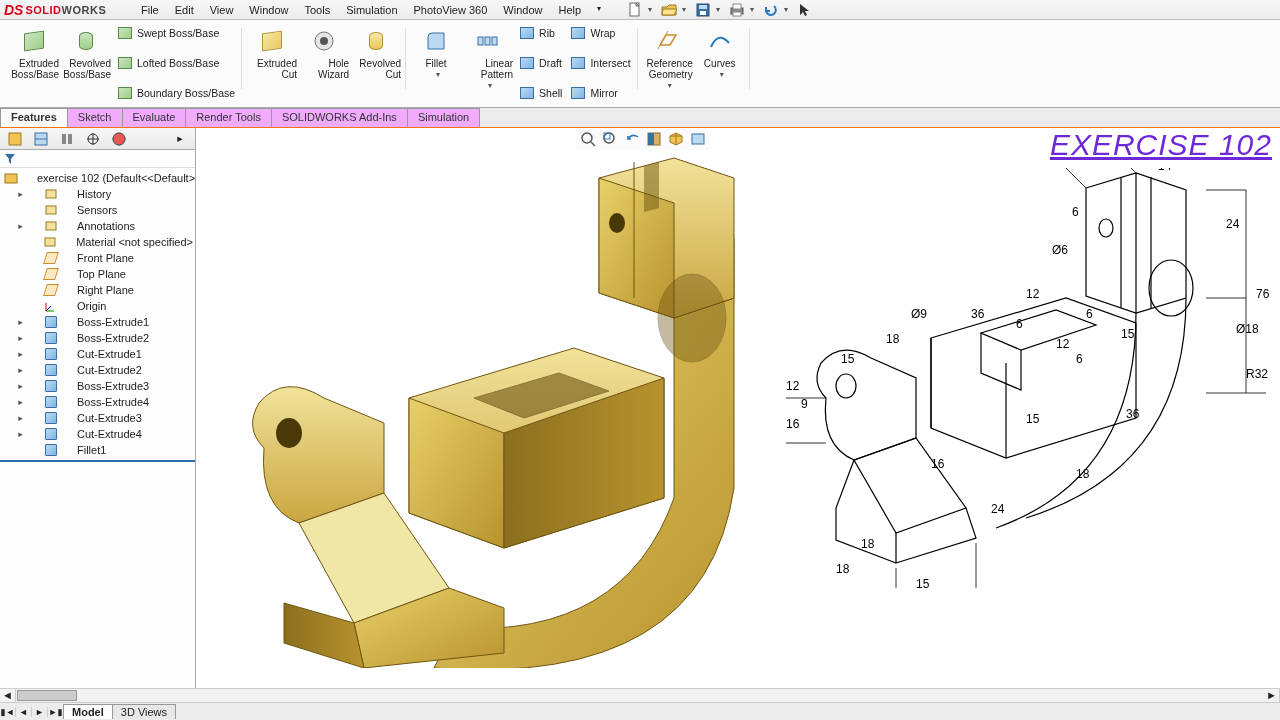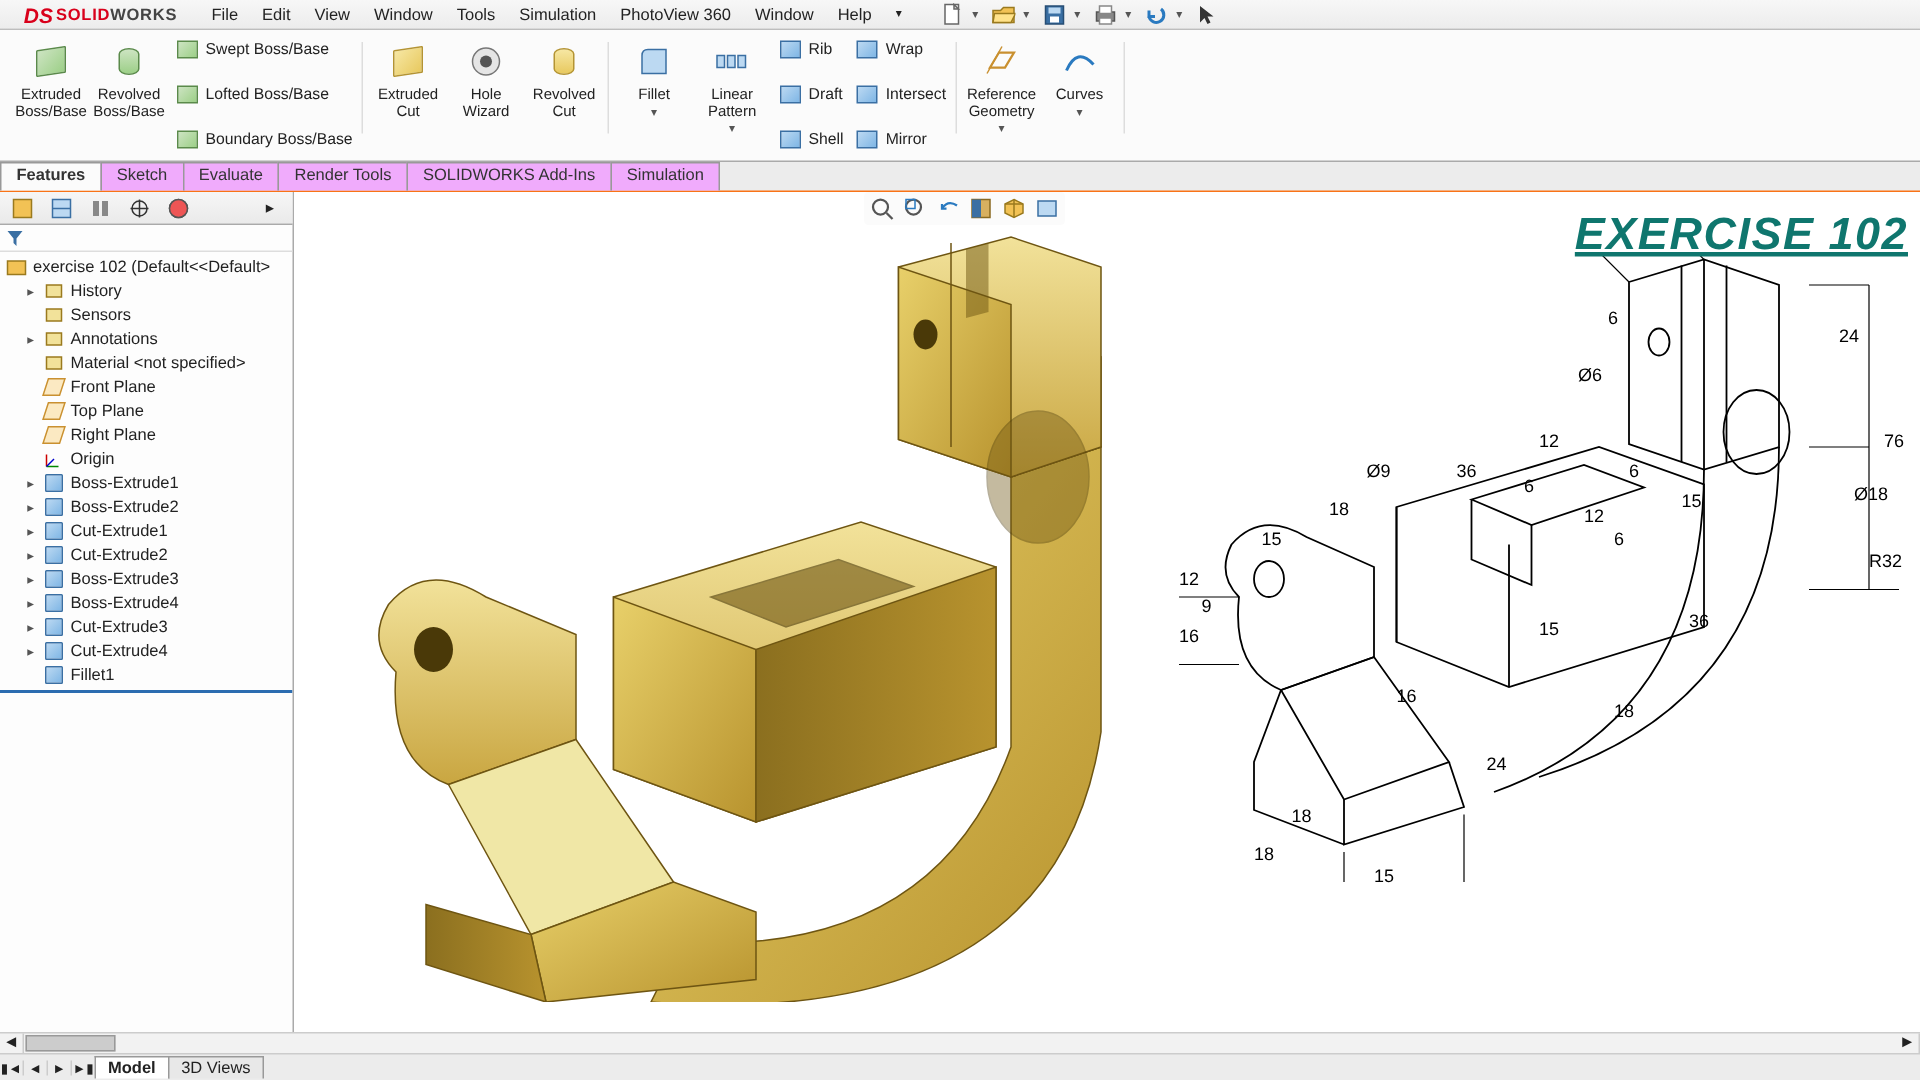--- a/index.html
+++ b/index.html
@@ -1,66 +1,66 @@
 <!DOCTYPE html>
 <html><head>
 <meta charset="utf-8">
 <style>
   * { box-sizing: border-box; margin: 0; padding: 0; font-family: "Segoe UI", Tahoma, sans-serif; }
   body { width: 1280px; height: 720px; background: #fff; overflow: hidden; font-size: 11px; color: #222; position: relative; }
 
   
   .titlebar { height: 20px; background: linear-gradient(#f7f7f7,#ececec); display: flex; align-items: center; border-bottom: 1px solid #bdbdbd; }
-  .logo { width: 130px; height: 20px; display:flex; align-items:center; padding-left:4px;justify-content:center; }
+  .logo { width: 130px; height: 20px; display:flex; align-items:center; padding-left:4px; }
   .logo-ds { color:#d9001b; font-weight:bold; font-style:italic; font-size:14px; margin-right:2px;}
   .logo-text { color:#d9001b; font-weight:bold; font-size:11px; letter-spacing:0.5px;}
   .logo-text .w { color:#444; }
 
   .menubar { display:flex; gap:2px; margin-left:4px; }
   .menubar div { padding: 2px 7px; cursor:default; color:#222;}
 
   .quickbar { display:flex; align-items:center; margin-left:20px; gap:2px; }
   .qicon { width:22px; height:18px; display:flex; align-items:center; justify-content:center; border:1px solid transparent;}
   .qicon svg { width:16px; height:16px; }
   .dd { width:8px; font-size:8px; color:#555;}
 
   
   .ribbon { height: 88px; background:#fbfbfb; border-bottom:1px solid #aaa; display:flex; align-items:stretch; padding:2px 4px 0 4px; }
   .rgroup { display:flex; flex-direction:row; align-items:flex-start; padding:2px 4px; position:relative;}
   .rgroup::after { content:""; position:absolute; right:0; top:6px; bottom:18px; width:1px; background:#ddd;}
-  .rbig { display:flex; flex-direction:column; align-items:center; width:52px; padding:2px 1px; text-align:center; line-height:1.1; font-size:10px; gap:2px;}
+  .rbig { display:flex; flex-direction:column; align-items:center; width:52px; padding:2px 1px; text-align:right; line-height:1.1; font-size:10px; gap:2px;}
   .rbig .icn { width:30px; height:30px; display:flex; align-items:center; justify-content:center;}
   .rrows { display:flex; flex-direction:column; justify-content:center; gap:12px; margin-left:2px;}
   .rsmall { display:flex; align-items:center; gap:4px; padding:1px 3px; font-size:10.5px; white-space:nowrap;}
   .rsmall .icn { width:16px; height:16px; display:flex; align-items:center; justify-content:center;}
 
   
   .rtabs { display:flex; border-bottom:1px solid #f97316; background:#ececec; height:20px;}
   .rtab { padding:2px 10px; border:1px solid #999; border-bottom:none; background:#f0abfc; margin-right:-1px; font-weight:bold; color:#333;}
   .rtab.active { background:#fbfbfb; }
   .rtab.plain { font-weight:normal; }
 
   
   .main { display:flex; height: 560px; }
   .sidebar { width:196px; background:#fdfdfd; border-right:1px solid #aaa; display:flex; flex-direction:column;}
   .panetabs { height:22px; border-bottom:1px solid #aaa; background:linear-gradient(#f6f6f6,#eaeaea); display:flex; align-items:center; gap:4px; padding:0 4px;}
   .ptab { width:22px; height:18px; display:flex; align-items:center; justify-content:center;}
   .filterrow { height:18px; border-bottom:1px solid #ddd; padding-left:4px; display:flex; align-items:center;}
   .tree { flex:1; overflow:auto; padding:2px 0;}
-  .node { display:flex; align-items:center; padding:1px 2px 1px 4px; gap:4px; white-space:nowrap;}
+  .node { display:flex; align-items:center; padding:1px 2px 1px 4px; gap:19px; white-space:nowrap;}
   .node.d1 { padding-left: 16px; }
   .exp { width:9px; font-size:9px; color:#555; text-align:center;}
   .nicn { width:14px; height:14px; display:flex; align-items:center; justify-content:center;}
   .tree-end { height:2px; border-bottom:2px solid #2b6cb0; margin:2px 0 0 0;}
 
   .canvas { flex:1; position:relative; background:#fff;}
   .mini-toolbar { position:absolute; top:2px; right:8px; display:flex; gap:2px; background:rgba(250,250,250,0.7); padding:2px; border-radius:3px;}
   .mini-toolbar .qicon { width:20px; height:18px;}
 
-  .overlay-title { position:absolute; top:12px; right:8px; font-size:30px; font-weight:700; font-style:italic; color:#0f766e; text-decoration:underline; letter-spacing:1px; z-index:5;}
+  .overlay-title { position:absolute; top:0; right:8px; font-size:30px; font-weight:400; font-style:italic; color:#6d28d9; text-decoration:underline; letter-spacing:1px; z-index:5;}
   .drawing-ph { position:absolute; top:40px; right:4px; width:510px; height:430px; }
   .drawing-ph svg { width:100%; height:100%; }
 
   
   .hscroll { height:14px; display:flex; border-top:1px solid #ccc; background:#f2f2f2;}
   .hscroll .arrow { width:16px; text-align:center; border-right:1px solid #ccc;}
   .viewtabs { height:18px; display:flex; align-items:center; border-top:1px solid #ccc; background:#ececec;}
   .viewtabs .navbtn { width:16px; text-align:center; border-right:1px solid #ccc; font-size:9px;}
   .viewtabs .vtab { padding:1px 8px; border:1px solid #999; border-bottom:none; margin-left:-1px; background:#e8e8e8;}
   .viewtabs .vtab.active { background:#fff; font-weight:bold;}

